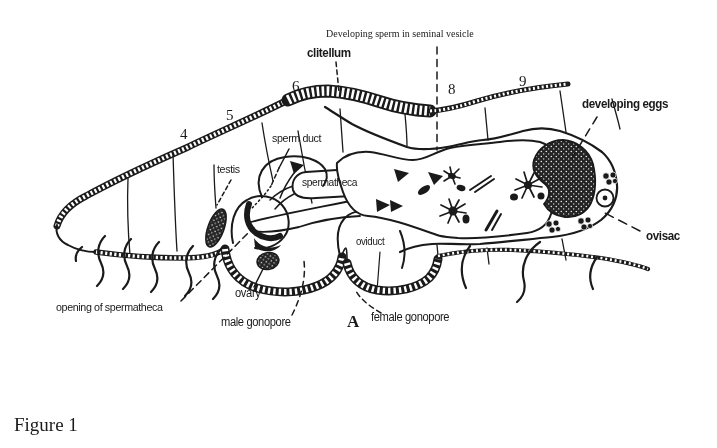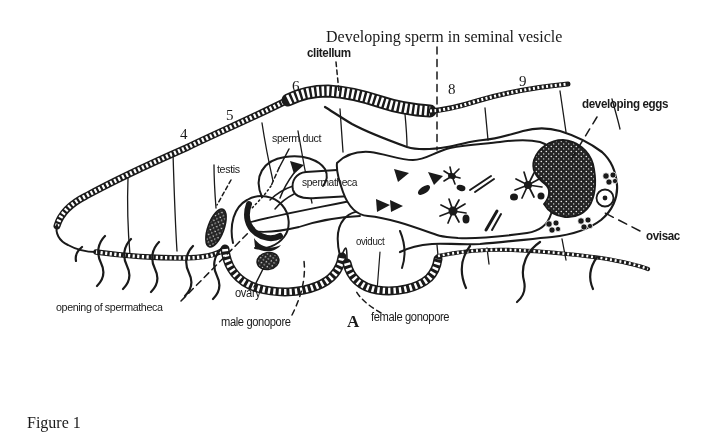--- a/index.html
+++ b/index.html
@@ -203,21 +203,21 @@
     <path stroke-dasharray="5.5 4.5" d="M292,315 C301,297 306,279 304,261"></path>
     <path stroke-dasharray="5 4" d="M381,313 C369,306 359,298 355,289"></path>
     <path d="M289,149 L279,168"></path>
     <path stroke-dasharray="4 3" d="M279,168 L271,186"></path>
     <path stroke-dasharray="1.5 3" d="M271,186 C264,196 257,203 251,209"></path>
     <path stroke-dasharray="4 3" d="M231,180 L217,205"></path>
     <path d="M254,287 L263,269"></path>
   </g>
 </svg>
 
-  <div class="lbl serif" style="left:326px;top:29px;font-size:16px;">Developing sperm in seminal vesicle</div>
+  <div class="lbl serif" style="left:326px;top:29px;font-size:10px;">Developing sperm in seminal vesicle</div>
 
   <div class="lbl hand b" style="left:307px;top:47px;font-size:12.5px;">clitellum</div>
 
   <div class="lbl serif" style="left:180px;top:127px;font-size:15px;">4</div>
   <div class="lbl serif" style="left:226px;top:108px;font-size:15px;">5</div>
   <div class="lbl serif" style="left:292px;top:79px;font-size:15px;">6</div>
   <div class="lbl serif" style="left:448px;top:82px;font-size:15px;">8</div>
   <div class="lbl serif" style="left:519px;top:74px;font-size:15px;">9</div>
 
   <div class="lbl hand b" style="left:582px;top:98px;font-size:12.5px;">developing eggs</div>
@@ -235,14 +235,14 @@
   <div class="lbl hand" style="left:56px;top:302px;font-size:11.5px;">opening of spermatheca</div>
 
   <div class="lbl hand" style="left:235px;top:287px;font-size:12px;">ovary</div>
 
   <div class="lbl hand" style="left:221px;top:316px;font-size:12px;">male gonopore</div>
 
   <div class="lbl serif b" style="left:347px;top:313px;font-size:17px;">A</div>
 
   <div class="lbl hand" style="left:371px;top:311px;font-size:12px;">female gonopore</div>
 
-  <div class="lbl serif" style="left:27px;top:415px;font-size:16px;">Figure 1</div>
+  <div class="lbl serif" style="left:14px;top:415px;font-size:19px;">Figure 1</div>
 </div>
 
 </body></html>

